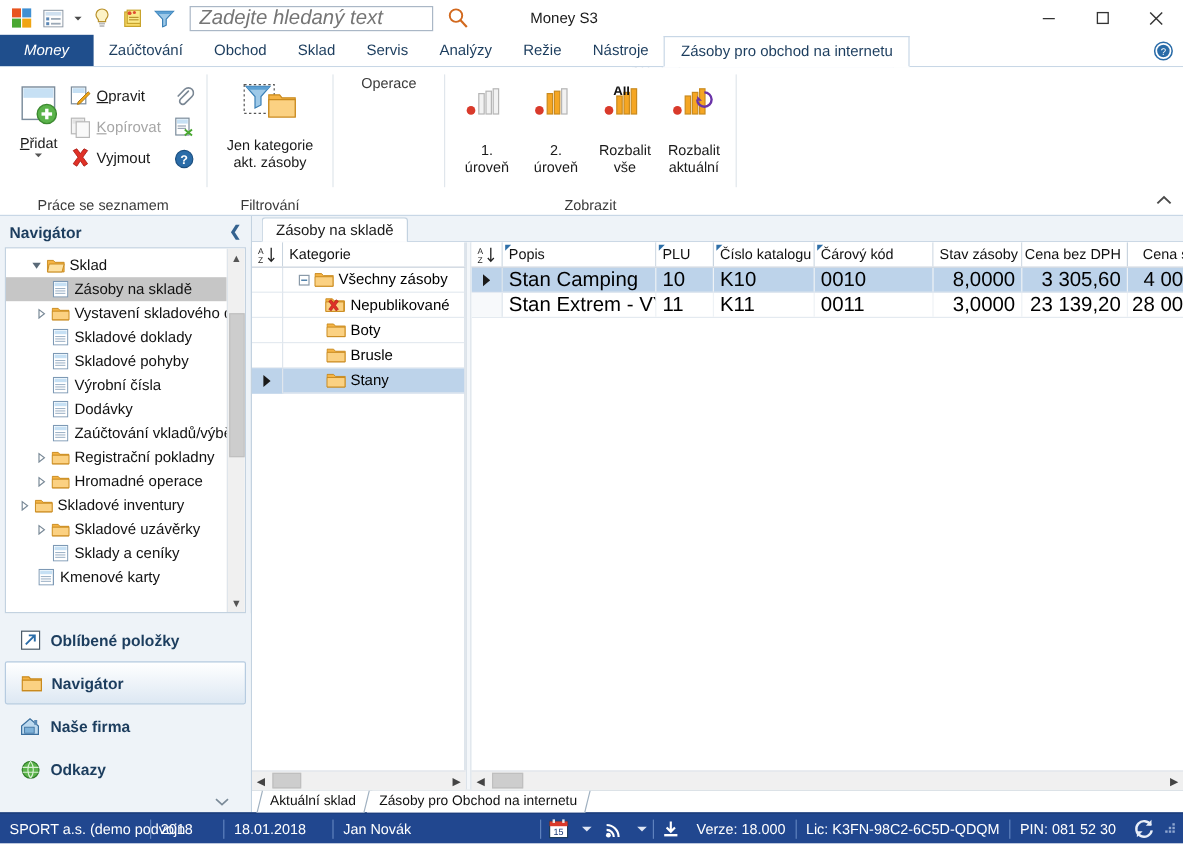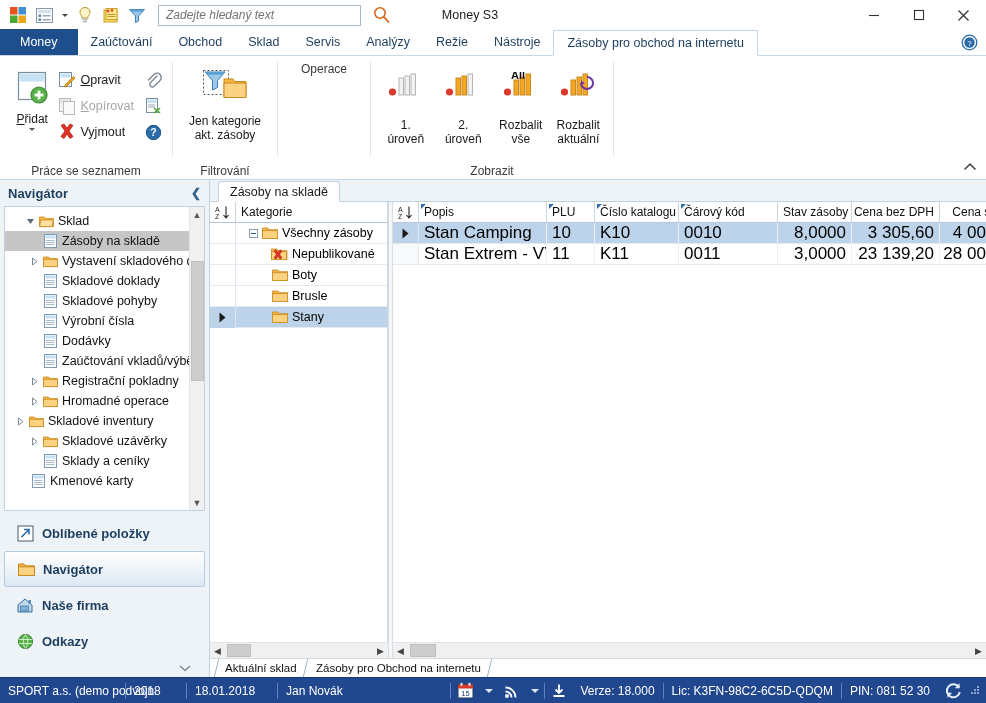--- a/index.html
+++ b/index.html
@@ -51,21 +51,21 @@
     margin-left: 6px;
     width: 203px; height: 21px;
     border: 1px solid #aab7c6;
     background: #fff;
     display: flex; align-items: center;
     padding: 0 5px;
   }
   .searchbox input {
     border: 0; outline: 0; width: 100%;
     font-family: "Liberation Sans", sans-serif;
-    font-size: 12px; font-style: italic;
+    font-size: 17px; font-style: italic;
     color: #8a8a8a;
     background: transparent;
   }
   .search-icon-btn {
     width: 28px; height: 24px;
     display: flex; align-items: center; justify-content: center;
     margin-left: 3px;
   }
   .app-title {
     position: absolute;
@@ -122,20 +122,21 @@
     font-size: 12.5px;
     color: #1c3d5e;
     cursor: default;
     position: relative;
   }
   .rtab.money {
     background: #1f4e8c;
     color: #ffffff;
     padding: 0 20px;
     height: 26px;
+    font-style: italic;
   }
   .rtab.active {
     background: #ffffff;
     border: 1px solid #c8d7e6;
     border-bottom: 1px solid #ffffff;
     margin-bottom: -1px;
     color: #1c3d5e;
     z-index: 3;
   }
   .help-btn {

